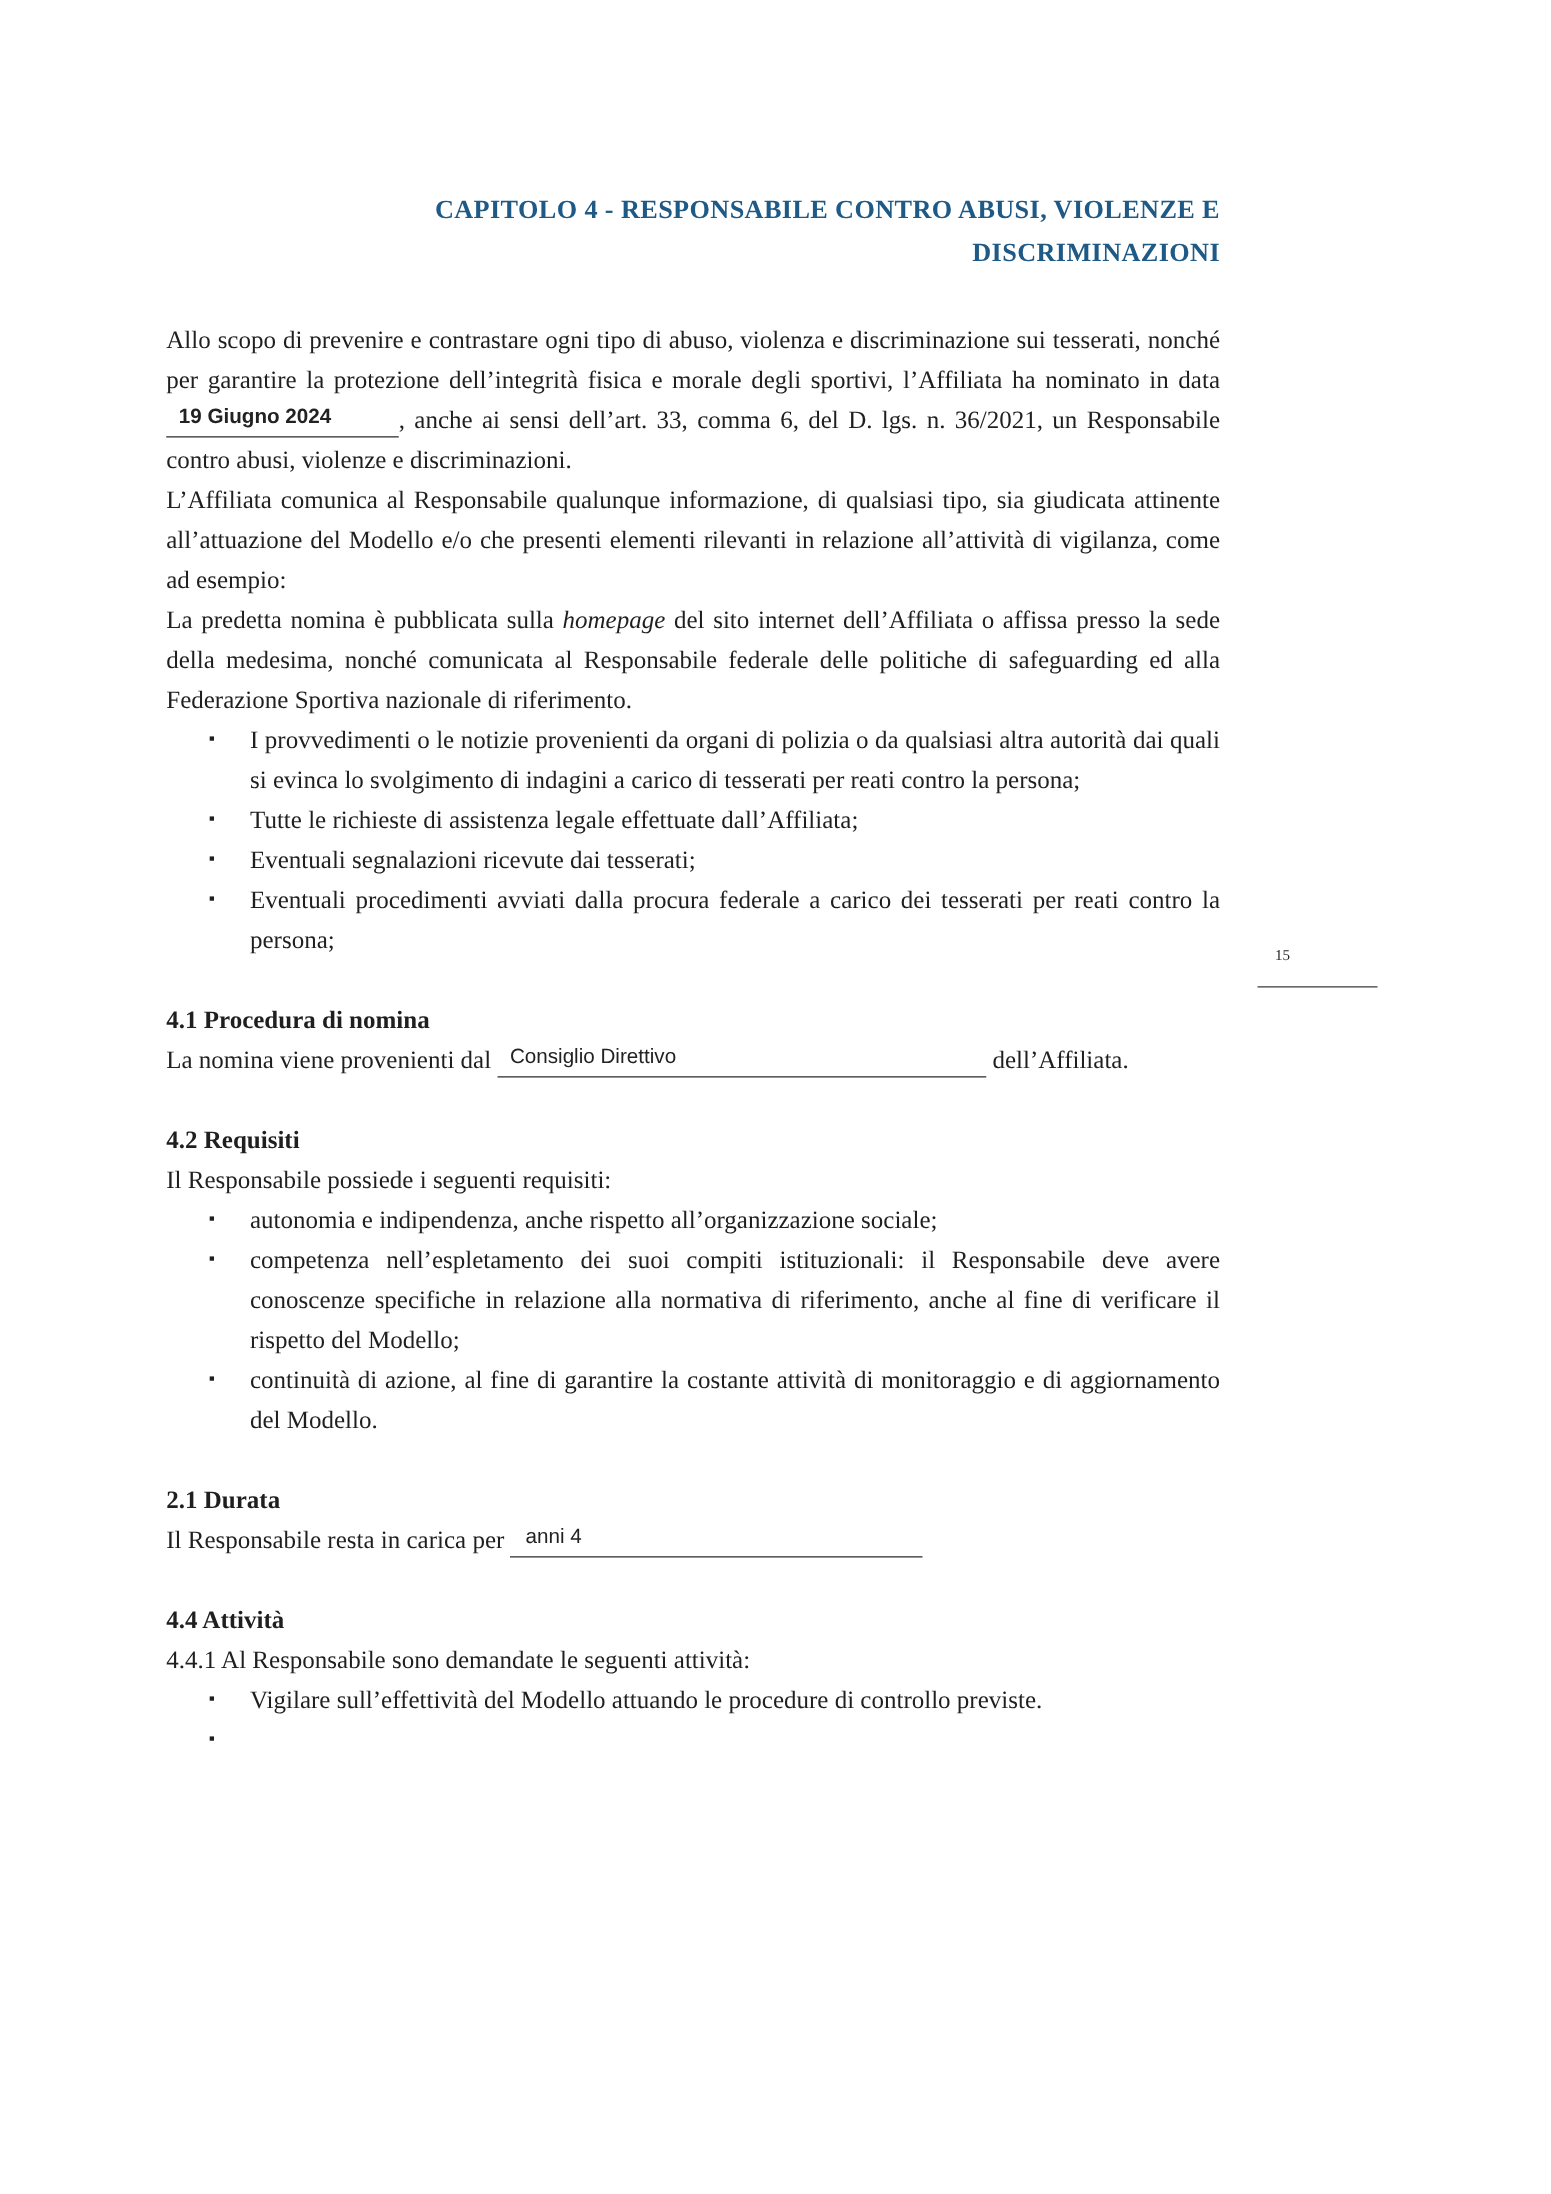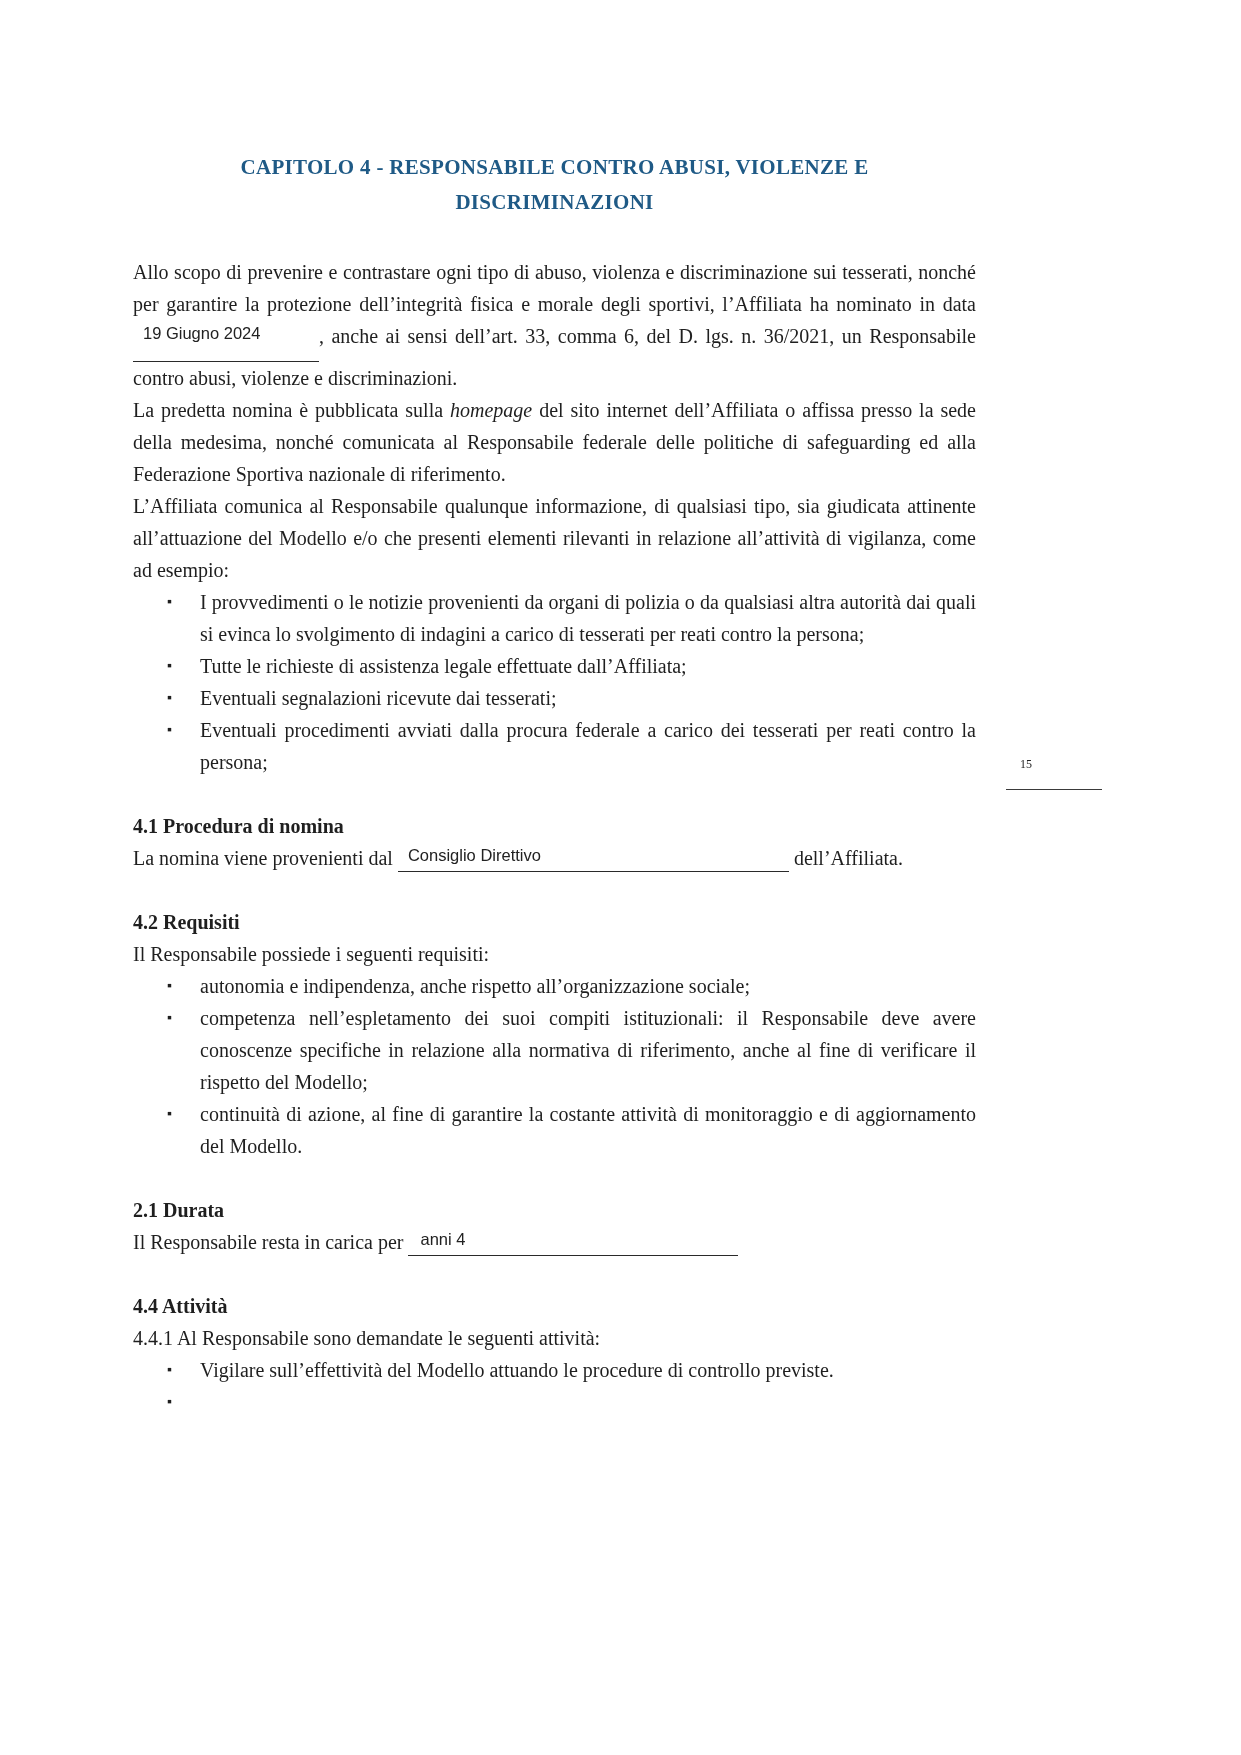--- a/index.html
+++ b/index.html
@@ -18,21 +18,21 @@
     background: #ffffff;
     overflow: hidden;
   }
   .content {
     position: absolute;
     left: 133px;
     top: 150px;
     width: 843px;
   }
   .title-block {
-    text-align: center;
+    text-align: right;
     margin-bottom: 36px;
   }
   .chapter-title-line {
     display: block;
     font-weight: 700;
     font-size: 21px;
     line-height: 35px;
     color: #1f5a86;
     letter-spacing: 0.3px;
   }
@@ -77,21 +77,21 @@
     vertical-align: baseline;
   }
   .field-value {
     font-family: "Liberation Sans", sans-serif;
     font-size: 16.5px;
     color: #222222;
     position: relative;
     top: -4px;
     white-space: nowrap;
   }
-  .field-date { min-width: 186px; padding: 0 4px 12px 10px; }
+  .field-date { min-width: 186px; padding: 0 4px 0 10px; font-weight: bold; }
   .field-body { min-width: 391px; padding: 0 4px 0 10px; }
   .field-term { min-width: 330px; padding: 0 4px 0 12px; }
   .page-number-block {
     position: absolute;
     left: 1006px;
     top: 752px;
     width: 96px;
     padding: 0 0 12px 14px;
     border-bottom: 1px solid #3a3a3a;
     font-size: 12px;
@@ -108,23 +108,23 @@
 
   <div class="content">
 
     <div class="title-block">
       <span class="chapter-title-line">CAPITOLO 4 - RESPONSABILE CONTRO ABUSI, VIOLENZE E</span>
       <span class="chapter-title-line">DISCRIMINAZIONI</span>
     </div>
 
     <p class="para"><span>Allo scopo di prevenire e contrastare ogni tipo di abuso, violenza e discriminazione sui tesserati, nonché per garantire la protezione dell’integrità fisica e morale degli sportivi, l’Affiliata ha nominato in data</span><span class="field field-date"><span class="field-value">19 Giugno 2024</span></span><span>, anche ai sensi dell’art. 33, comma 6, del D. lgs. n. 36/2021, un Responsabile contro abusi, violenze e discriminazioni.</span></p>
 
+    <p class="para">L’Affiliata comunica al Responsabile qualunque informazione, di qualsiasi tipo, sia giudicata attinente all’attuazione del Modello e/o che presenti elementi rilevanti in relazione all’attività di vigilanza, come ad esempio:</p>
+
     <p class="para"><span>La predetta nomina è pubblicata sulla </span><em class="italic">homepage</em><span> del sito internet dell’Affiliata o affissa presso la sede della medesima, nonché comunicata al Responsabile federale delle politiche di safeguarding ed alla Federazione Sportiva nazionale di riferimento.</span></p>
-
-    <p class="para">L’Affiliata comunica al Responsabile qualunque informazione, di qualsiasi tipo, sia giudicata attinente all’attuazione del Modello e/o che presenti elementi rilevanti in relazione all’attività di vigilanza, come ad esempio:</p>
 
     <ul class="bullets">
       <li class="bullet"><span class="bullet-marker">▪</span><span class="bullet-text">I provvedimenti o le notizie provenienti da organi di polizia o da qualsiasi altra autorità dai quali si evinca lo svolgimento di indagini a carico di tesserati per reati contro la persona;</span></li>
       <li class="bullet"><span class="bullet-marker">▪</span><span class="bullet-text">Tutte le richieste di assistenza legale effettuate dall’Affiliata;</span></li>
       <li class="bullet"><span class="bullet-marker">▪</span><span class="bullet-text">Eventuali segnalazioni ricevute dai tesserati;</span></li>
       <li class="bullet"><span class="bullet-marker">▪</span><span class="bullet-text">Eventuali procedimenti avviati dalla procura federale a carico dei tesserati per reati contro la persona;</span></li>
     </ul>
 
     <div class="section">
       <div class="section-heading">4.1 Procedura di nomina</div>

